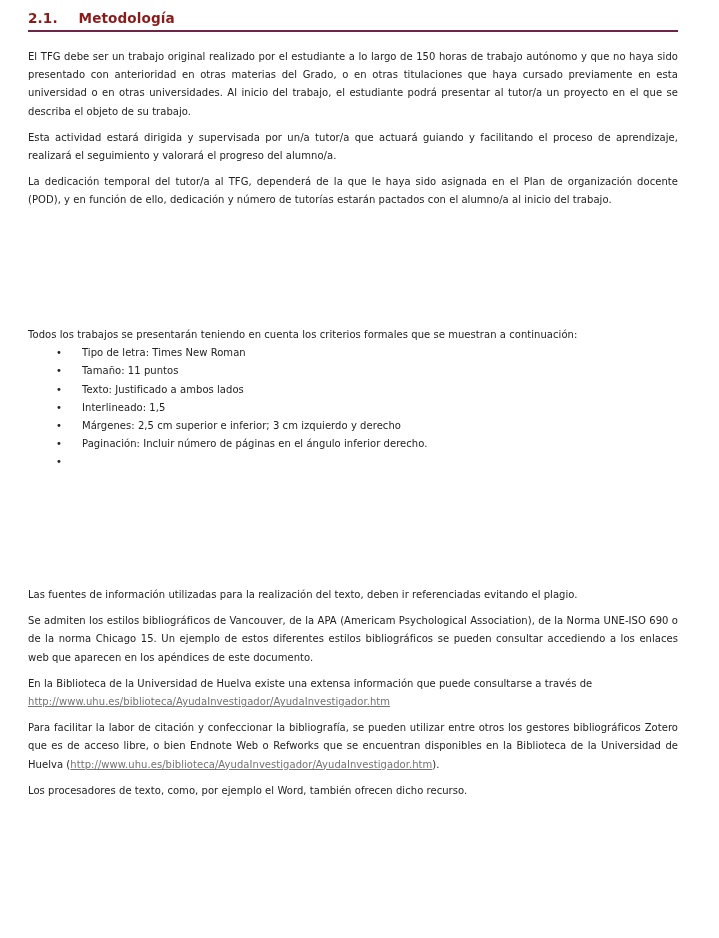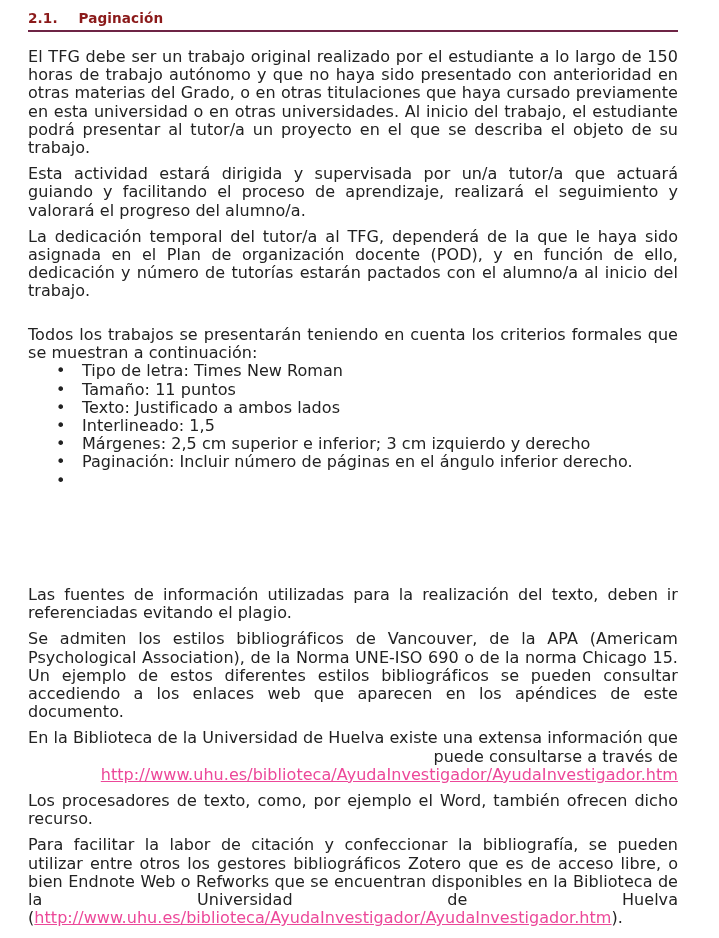--- a/index.html
+++ b/index.html
@@ -10,42 +10,42 @@
   }
   .page { position: absolute; left: 28px; top: 0; width: 650px; }
   .heading {
     font-family: "DejaVu Sans", sans-serif;
     font-weight: bold; color: #8b1a1a; font-size: 13.6px;
     border-bottom: 2px solid #6e2445;
     padding: 0 0 3px 0; margin: 0; line-height: 17px;
     letter-spacing: 0.1px;
   }
   .heading .num { margin-right: 16px; }
-  p, li { font-size: 16px; line-height: 18.2px; margin: 0; text-align: justify; letter-spacing: 0.05px; }
+  p, li { font-size: 10px; line-height: 18.2px; margin: 0; text-align: justify; letter-spacing: 0.05px; }
   p { margin-bottom: 8px; }
-  a.link { color: #ec4899; text-decoration: underline; }
+  a.link { color: #737373; text-decoration: underline; }
   ul { list-style: none; margin: 0; padding: 0; }
   ul li { position: relative; padding-left: 54px; margin: 0; }
   ul li .bullet { position: absolute; left: 28px; top: 0; }
   .s1 { position: absolute; top: 10px; left: 0; width: 650px; }
   .s1 .body { margin-top: 16px; }
   .s2 { position: absolute; top: 310px; left: 0; width: 650px; }
   .s2 .body { margin-top: 16px; }
   .s3 { position: absolute; top: 568px; left: 0; width: 650px; }
   .s3 .body { margin-top: 18px; }
 </style>
 </head>
 <body>
 
 <div class="page">
 
   <section class="s1">
     <h2 class="heading">
       <span class="num">2.1.</span>
-      <span>Paginación</span>
+      <span>Metodología</span>
     </h2>
     <div class="body">
       <p>El TFG debe ser un trabajo original realizado por el estudiante a lo largo de 150 horas de trabajo autónomo y que no haya sido presentado con anterioridad en otras materias del Grado, o en otras titulaciones que haya cursado previamente en esta universidad o en otras universidades. Al inicio del trabajo, el estudiante podrá presentar al tutor/a un proyecto en el que se describa el objeto de su trabajo.</p>
       <p>Esta actividad estará dirigida y supervisada por un/a tutor/a que actuará guiando y facilitando el proceso de aprendizaje, realizará el seguimiento y valorará el progreso del alumno/a.</p>
       <p>La dedicación temporal del tutor/a al TFG, dependerá de la que le haya sido asignada en el Plan de organización docente (POD), y en función de ello, dedicación y número de tutorías estarán pactados con el alumno/a al inicio del trabajo.</p>
     </div>
   </section>
 
   <section class="s2">
     <div class="body">
@@ -59,24 +59,24 @@
         <li><span class="bullet">•</span><span>Paginación: Incluir número de páginas en el ángulo inferior derecho.</span></li>
         <li><span class="bullet">•</span></li>
       </ul>
     </div>
   </section>
 
   <section class="s3">
     <div class="body">
       <p>Las fuentes de información utilizadas para la realización del texto, deben ir referenciadas evitando el plagio.</p>
       <p>Se admiten los estilos bibliográficos de Vancouver, de la APA (Americam Psychological Association), de la Norma UNE-ISO 690 o de la norma Chicago 15. Un ejemplo de estos diferentes estilos bibliográficos se pueden consultar accediendo a los enlaces web que aparecen en los apéndices de este documento.</p>
-      <p style="text-align:right">
+      <p style="text-align:left">
         <span>En la Biblioteca de la Universidad de Huelva existe una extensa información que puede consultarse a través de</span><br>
         <a class="link" href="#">http://www.uhu.es/biblioteca/AyudaInvestigador/AyudaInvestigador.htm</a>
       </p>
-      <p>Los procesadores de texto, como, por ejemplo el Word, también ofrecen dicho recurso.</p>
       <p>
         <span>Para facilitar la labor de citación y confeccionar la bibliografía, se pueden utilizar entre otros los gestores bibliográficos Zotero que es de acceso libre, o bien Endnote Web o Refworks que se encuentran disponibles en la Biblioteca de la Universidad de Huelva (</span><a class="link" href="#">http://www.uhu.es/biblioteca/AyudaInvestigador/AyudaInvestigador.htm</a><span>).</span>
       </p>
+      <p>Los procesadores de texto, como, por ejemplo el Word, también ofrecen dicho recurso.</p>
     </div>
   </section>
 
 </div>
 
 </body></html>

